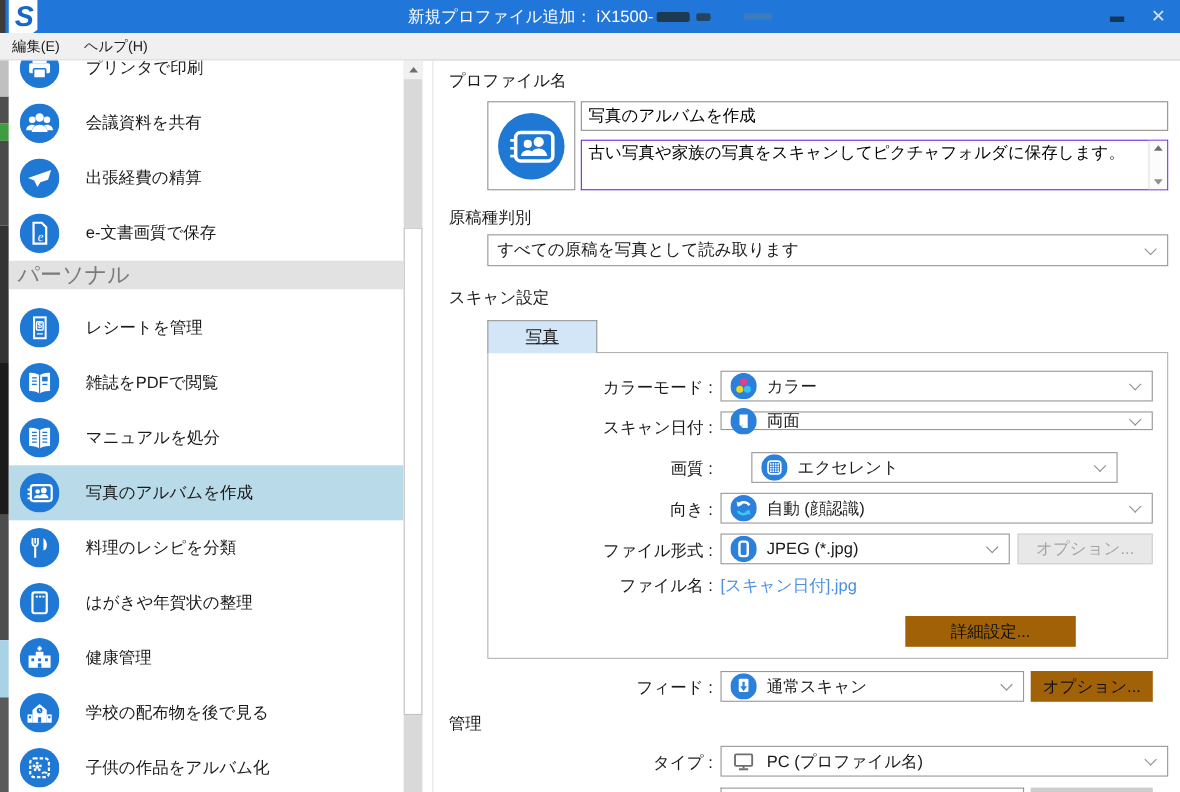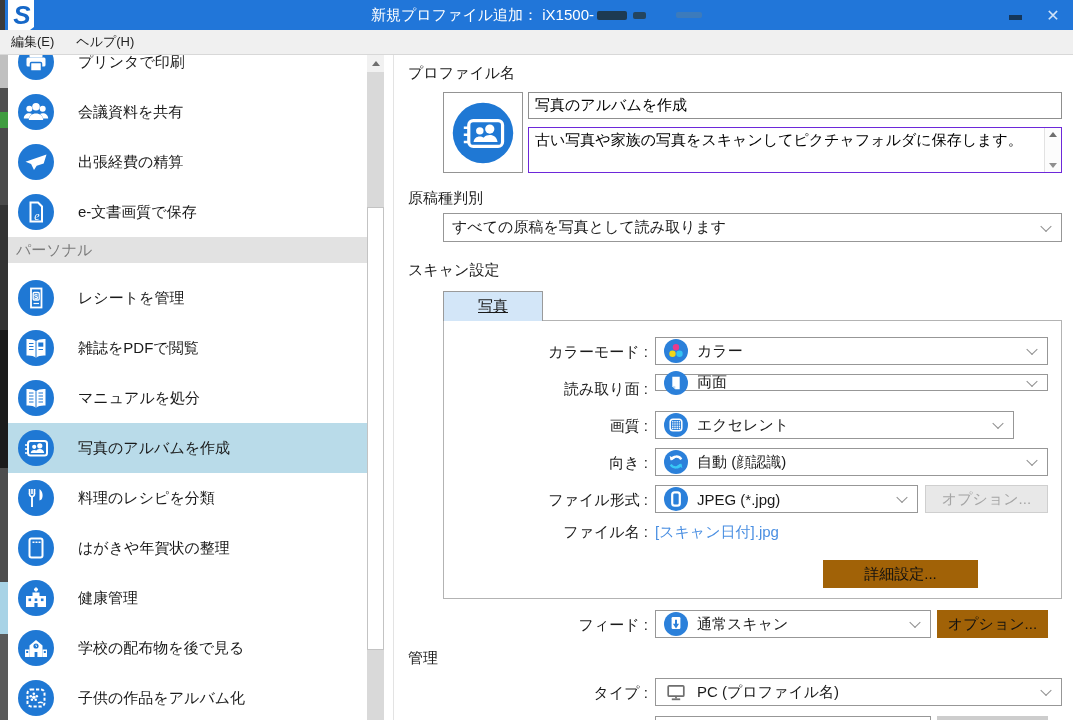--- a/index.html
+++ b/index.html
@@ -28,21 +28,21 @@
   
   .bg-strip { position:absolute; left:0; top:55px; width:8px; height:665px; display:flex; flex-direction:column; }
   .bg-strip div { width:8px; }
 
   
   .sidebar { position:absolute; left:8px; top:55px; width:359px; height:665px; background:#fff; overflow:hidden; }
   .srow { position:absolute; left:0; width:100%; height:50px; }
   .srow.selected { background:#b9dbe9; }
   .icir { position:absolute; left:10px; top:7px; width:36px; height:36px; }
   .slabel { position:absolute; left:70px; top:50%; transform:translateY(-50%); font-size:15px; color:#1a1a1a; white-space:nowrap; }
-  .ssection { position:absolute; left:0; width:100%; height:26px; background:#e2e2e2; display:flex; align-items:center; padding-left:8px; font-size:15px; color:#7c7c7c; }
+  .ssection { position:absolute; left:0; width:100%; height:26px; background:#e2e2e2; display:flex; align-items:flex-end; padding-left:8px; font-size:20px; color:#7c7c7c; }
 
   
   .sscroll { position:absolute; left:367px; top:55px; width:17px; height:665px; background:#d9d9d9; }
   .arrow-box { position:absolute; top:0; left:0; width:17px; height:17px; background:#f1f1f1; display:flex; align-items:center; justify-content:center; }
   .thumb { position:absolute; left:0; top:152px; width:17px; height:443px; background:#fff; border:1px solid #c3c3c3; }
   .tri-up { width:0; height:0; border-left:4px solid transparent; border-right:4px solid transparent; border-bottom:5px solid #6f6f6f; }
   .tri-down { width:0; height:0; border-left:4px solid transparent; border-right:4px solid transparent; border-top:5px solid #8f8f8f; }
   .vline { position:absolute; left:393px; top:55px; width:1px; height:665px; background:#e3e3e3; }
 
   
@@ -350,35 +350,35 @@
           <circle cx="12" cy="12" r="12" fill="#2b80da"></circle>
         <circle cx="12" cy="8.3" r="3.2" fill="#e93a8c"></circle>
           <circle cx="8.5" cy="14.8" r="3.2" fill="#f3d616"></circle>
           <circle cx="15.5" cy="14.8" r="3.2" fill="#35c3f2"></circle>
       </svg>
     </span>
     <span>カラー</span>
     <span class="chev"></span>
   </div>
 
-  <div class="main-label rlabel" style="top:380px">読み取り面 :</div>
+  <div class="main-label rlabel" style="top:380px">スキャン日付 :</div>
   <div class="dd" style="left:655px;top:374px;width:393px;height:17px">
     <span class="dicon">
       <svg viewBox="0 0 24 24" width="24" height="24">
           <circle cx="12" cy="12" r="12" fill="#2b80da"></circle>
         <path d="M8.3 5.8h7.4v12.4h-4.4l-3-3z" fill="#fff"></path>
         <path d="M8.3 15.2l3 3v-3z" fill="#bcd9f2"></path>
       </svg>
     </span>
     <span>両面</span>
     <span class="chev"></span>
   </div>
 
   <div class="main-label rlabel" style="top:417px">画質 :</div>
-  <div class="dd" style="left:655px;top:411px;width:359px;height:28px">
+  <div class="dd" style="left:683px;top:411px;width:333px;height:28px">
     <span class="dicon">
       <svg viewBox="0 0 24 24" width="24" height="24">
           <circle cx="12" cy="12" r="12" fill="#2b80da"></circle>
         <rect x="6.2" y="6.2" width="11.6" height="11.6" rx="2.8" fill="none" stroke="#fff" stroke-width="1.5"></rect>
         <g fill="#fff">
           <circle cx="8.8" cy="8.8" r=".8"></circle>
             <circle cx="11" cy="8.8" r=".8"></circle>
             <circle cx="13.2" cy="8.8" r=".8"></circle>
             <circle cx="15.4" cy="8.8" r=".8"></circle>
           <circle cx="8.8" cy="11" r=".8"></circle>

